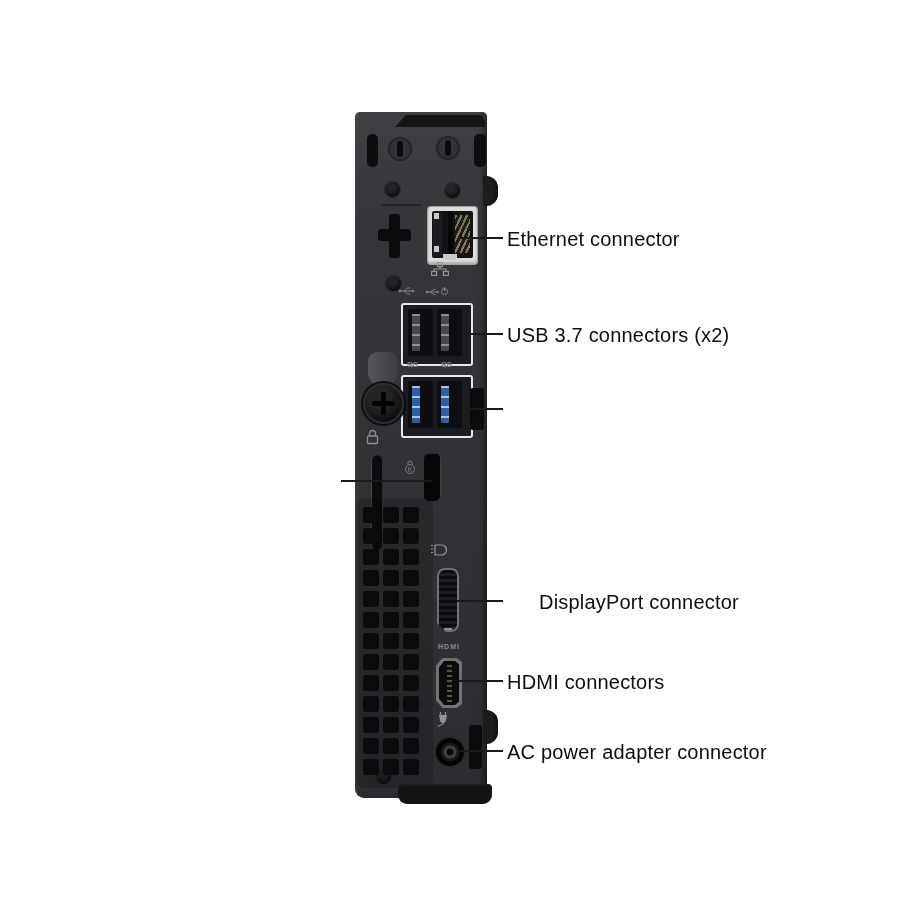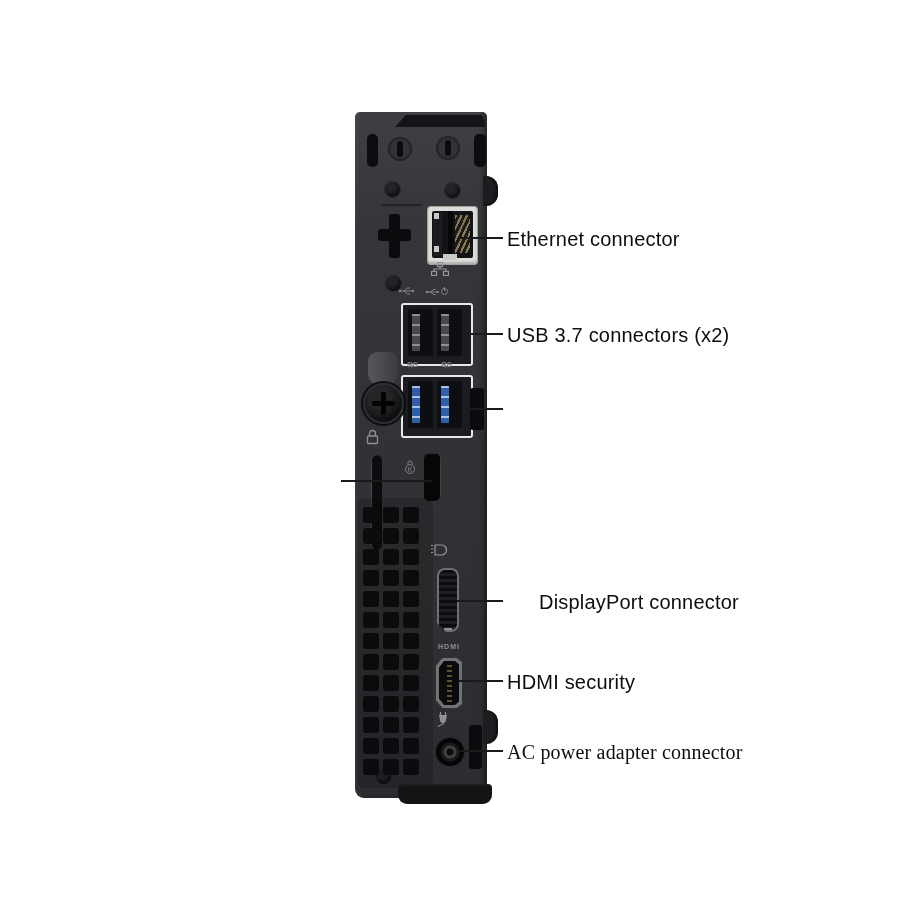--- a/index.html
+++ b/index.html
@@ -107,21 +107,21 @@
   
   .leader{position:absolute;height:2px;background:#1a1a1a;}
   .co-label{position:absolute;font-size:20px;line-height:24px;color:#0d0d0d;white-space:nowrap;
             letter-spacing:.2px;}
   .ln-eth{left:458px;top:237px;width:45px;}   .lb-eth{left:507px;top:227px;}
   .ln-usb2{left:468px;top:333px;width:35px;}  .lb-usb2{left:507px;top:323px;}
   .ln-usb3{left:468px;top:408px;width:35px;}  .lb-usb3{left:507px;top:397px;}
   .ln-kens{left:341px;top:480px;width:91px;}  .lb-kens{left:133px;top:470px;}
   .ln-dp{left:457px;top:600px;width:46px;}    .lb-dp{left:507px;top:590px;margin-left:32px;}
   .ln-hdmi{left:459px;top:680px;width:44px;}  .lb-hdmi{left:507px;top:670px;}
-  .ln-pwr{left:460px;top:750px;width:43px;}   .lb-pwr{left:507px;top:740px;font-family:Liberation Serif, serif;}
+  .ln-pwr{left:460px;top:750px;width:43px;}   .lb-pwr{left:507px;top:740px;}
 </style>
 </head>
 <body>
 
 <div class="canvas">
 
   <div class="device">
 
     <div class="top-band"></div>
     <div class="mount-slot left"></div>
@@ -310,17 +310,17 @@
   <div class="co-label lb-usb2">USB 3.7 connectors (x2)</div>
 
   <div class="leader ln-usb3"></div>
 
   <div class="leader ln-kens"></div>
 
   <div class="leader ln-dp"></div>
   <div class="co-label lb-dp">DisplayPort connector</div>
 
   <div class="leader ln-hdmi"></div>
-  <div class="co-label lb-hdmi">HDMI security</div>
+  <div class="co-label lb-hdmi">HDMI connectors</div>
 
   <div class="leader ln-pwr"></div>
   <div class="co-label lb-pwr">AC power adapter connector</div>
 </div>
 
 </body></html>

